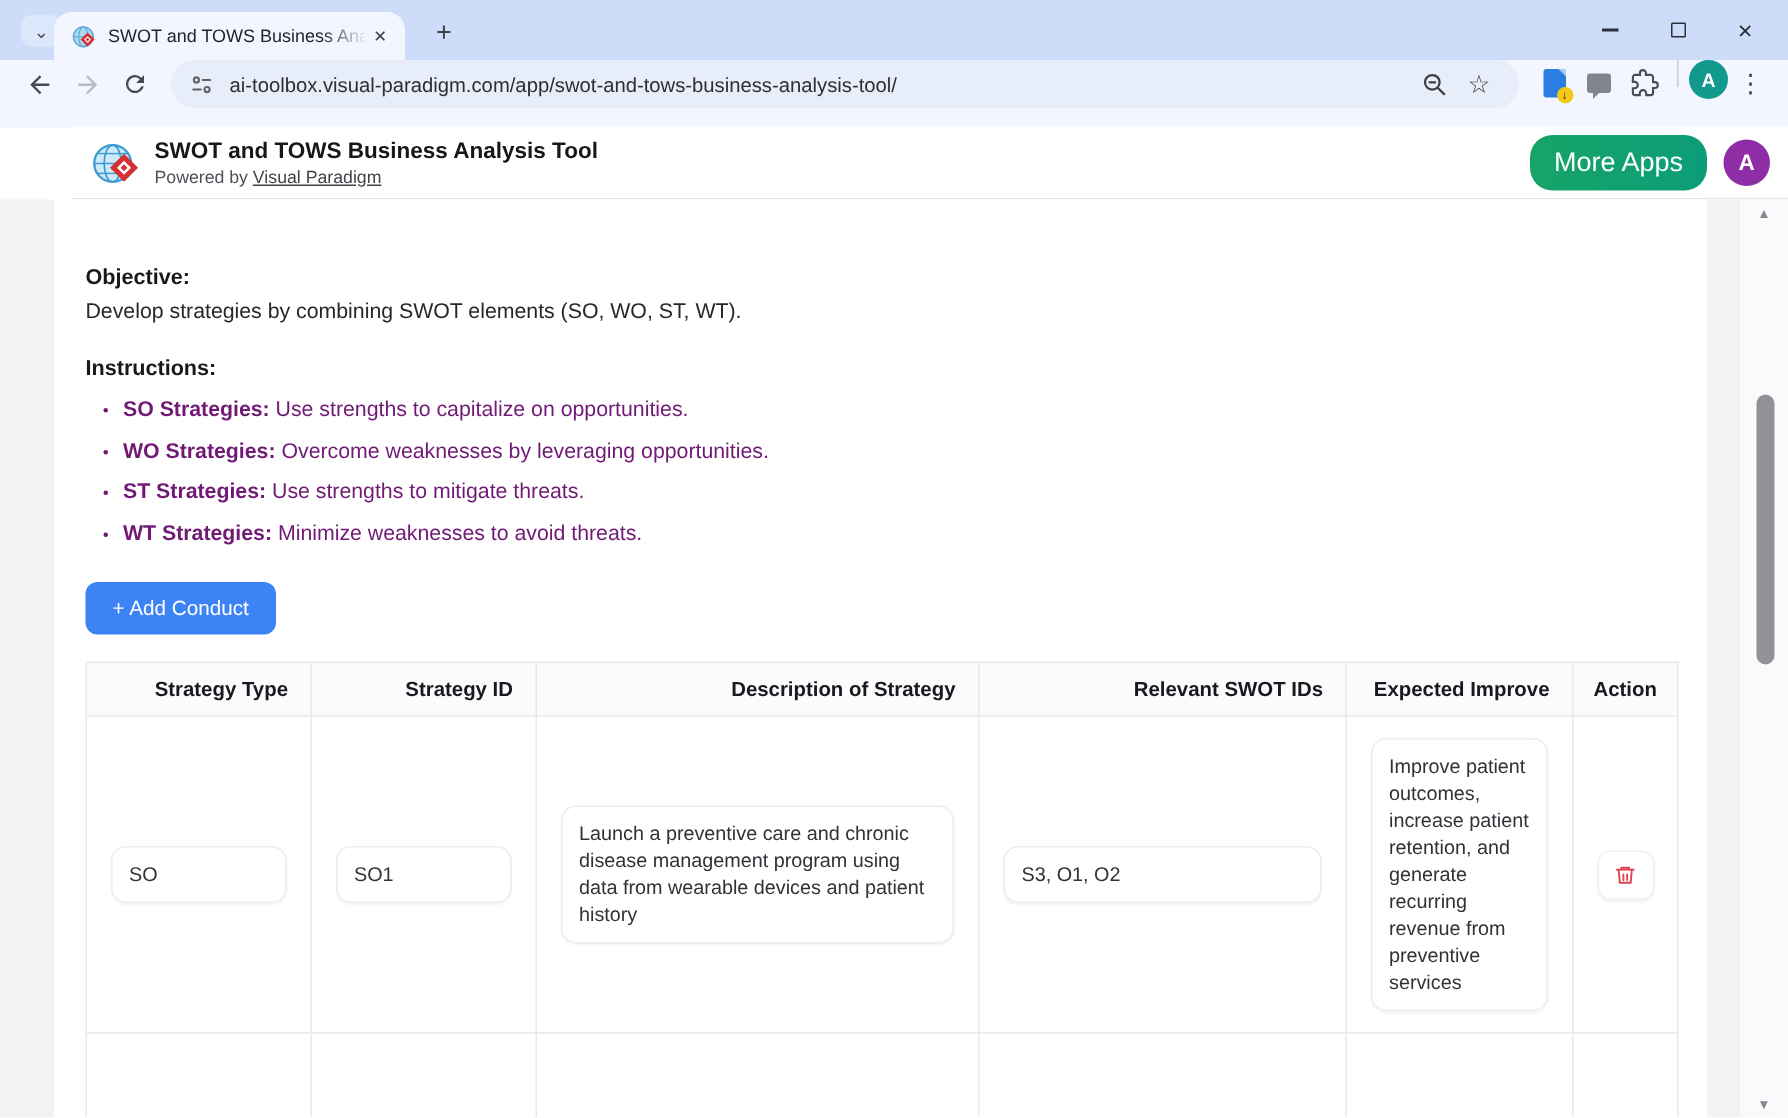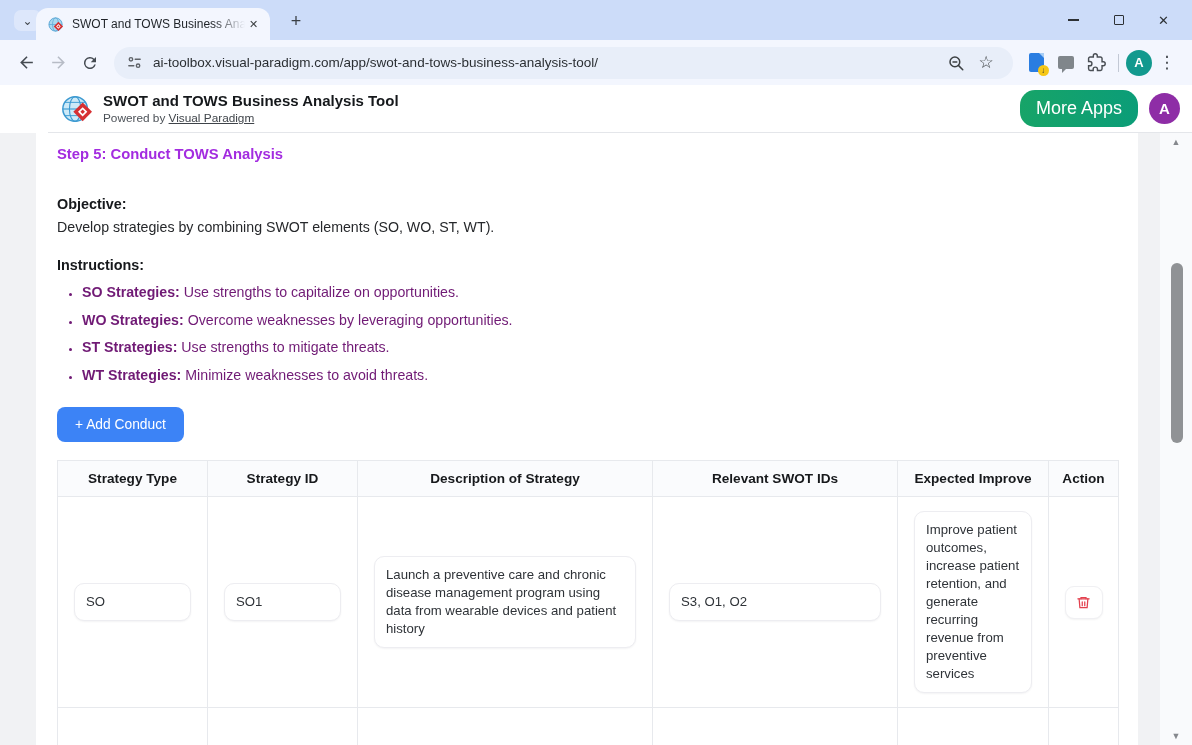--- a/index.html
+++ b/index.html
@@ -20,21 +20,21 @@
     font-size:11px; color:#3c4043; cursor:pointer; }
   .new-tab { position:absolute; left:284px; top:9px; width:24px; height:24px; display:flex; align-items:center;
     justify-content:center; font-size:18px; color:#3a3f45; cursor:pointer; }
   .win-controls { position:absolute; right:6px; top:0; height:40px; display:flex; }
   .win-btn { width:45px; height:40px; display:flex; align-items:center; justify-content:center; cursor:pointer; color:#2d3135; }
   .win-min { width:11px; height:1.4px; background:#2d3135; display:inline-block; }
   .win-max { width:10px; height:10px; border:1.4px solid #2d3135; border-radius:1px; display:inline-block; }
   .win-close-glyph { font-size:13px; }
 
   
-  .toolbar { height:45px; background:#f3f6fe; display:flex; align-items:center; padding:0 10px; }
+  .toolbar { height:45px; background:#f3f6fe; display:flex; align-items:flex-start; padding:0 10px; }
   .nav-btn { width:32px; height:32px; border-radius:50%; display:flex; align-items:center; justify-content:center;
     cursor:pointer; flex:0 0 auto; }
   .omnibox { flex:1; height:32px; background:#e8eef9; border-radius:16px; display:flex; align-items:center;
     padding:0 12px; margin:0 8px 0 8px; cursor:text; }
   .url-text { font-size:13.5px; color:#2b2f33; margin-left:10px; white-space:nowrap; }
   .omni-spacer { flex:1; }
   .tool-icon { width:30px; height:30px; display:flex; align-items:center; justify-content:center; cursor:pointer; flex:0 0 auto; }
   .star-glyph { font-size:17px; color:#3c4043; }
   .sep { width:1px; height:18px; background:#c3c9d5; margin:0 7px; flex:0 0 auto; }
   .chrome-avatar { width:26px; height:26px; border-radius:50%; background:#12998e; color:#fff; font-size:13px;
@@ -81,21 +81,21 @@
   .instructions-label { margin-top:22px; }
   ul.instructions { margin-top:11px; padding-left:25px; list-style:disc; }
   ul.instructions li { font-size:14.2px; color:#701a75; margin-bottom:11.5px; }
   ul.instructions li::marker { font-size:11px; }
   .bold { font-weight:bold; }
   .add-btn { margin-top:13px; background:#3c83f6; color:#fff; border:none; border-radius:8px; padding:10px 18px;
     font-size:13.8px; cursor:pointer; }
 
   table.strategies { margin-top:18px; border-collapse:collapse; table-layout:fixed; width:1061px; }
   .strategies th { border:1px solid #e7e9ed; background:#fafbfd; font-size:13.6px; font-weight:bold; color:#17191c;
-    text-align:center; padding:10px 15px; }
+    text-align:right; padding:10px 15px; }
   .strategies th.center { text-align:center; padding:10px 4px; }
   .strategies td { border:1px solid #e7e9ed; vertical-align:middle; padding:14px 16px; }
   tr.row-1 { height:191px; } tr.row-2 { height:168px; }
   .field { border:1px solid #ededf1; border-radius:10px; box-shadow:0 1px 2px rgba(16,24,40,.05); padding:9px 11px;
     font-size:13.2px; color:#2f3338; line-height:18px; background:#fff; cursor:text; }
   .action-cell { text-align:center; padding:4px !important; }
   .del-btn { width:38px; height:33px; background:#fff; border:1px solid #f0f0f3; border-radius:9px;
     box-shadow:0 1px 2px rgba(0,0,0,.05); display:inline-flex; align-items:center; justify-content:center; cursor:pointer; }
 </style>
 </head>
@@ -209,21 +209,20 @@
   <div class="hdr-spacer"></div>
   <button class="more-apps">More Apps</button>
   <div class="hdr-avatar">A</div>
 </div>
 
 <div class="page">
   <div class="gutter-l"></div>
   <div class="gutter-r"></div>
 
   <div class="content">
-    <div class="step-title">Step 5: Conduct TOWS Analysis</div>
 
     <div class="block-label objective-label">Objective:</div>
     <div class="body-text">Develop strategies by combining SWOT elements (SO, WO, ST, WT).</div>
 
     <div class="block-label instructions-label">Instructions:</div>
     <ul class="instructions">
       <li><span class="bold">SO Strategies:</span> <span>Use strengths to capitalize on opportunities.</span></li>
       <li><span class="bold">WO Strategies:</span> <span>Overcome weaknesses by leveraging opportunities.</span></li>
       <li><span class="bold">ST Strategies:</span> <span>Use strengths to mitigate threats.</span></li>
       <li><span class="bold">WT Strategies:</span> <span>Minimize weaknesses to avoid threats.</span></li>

